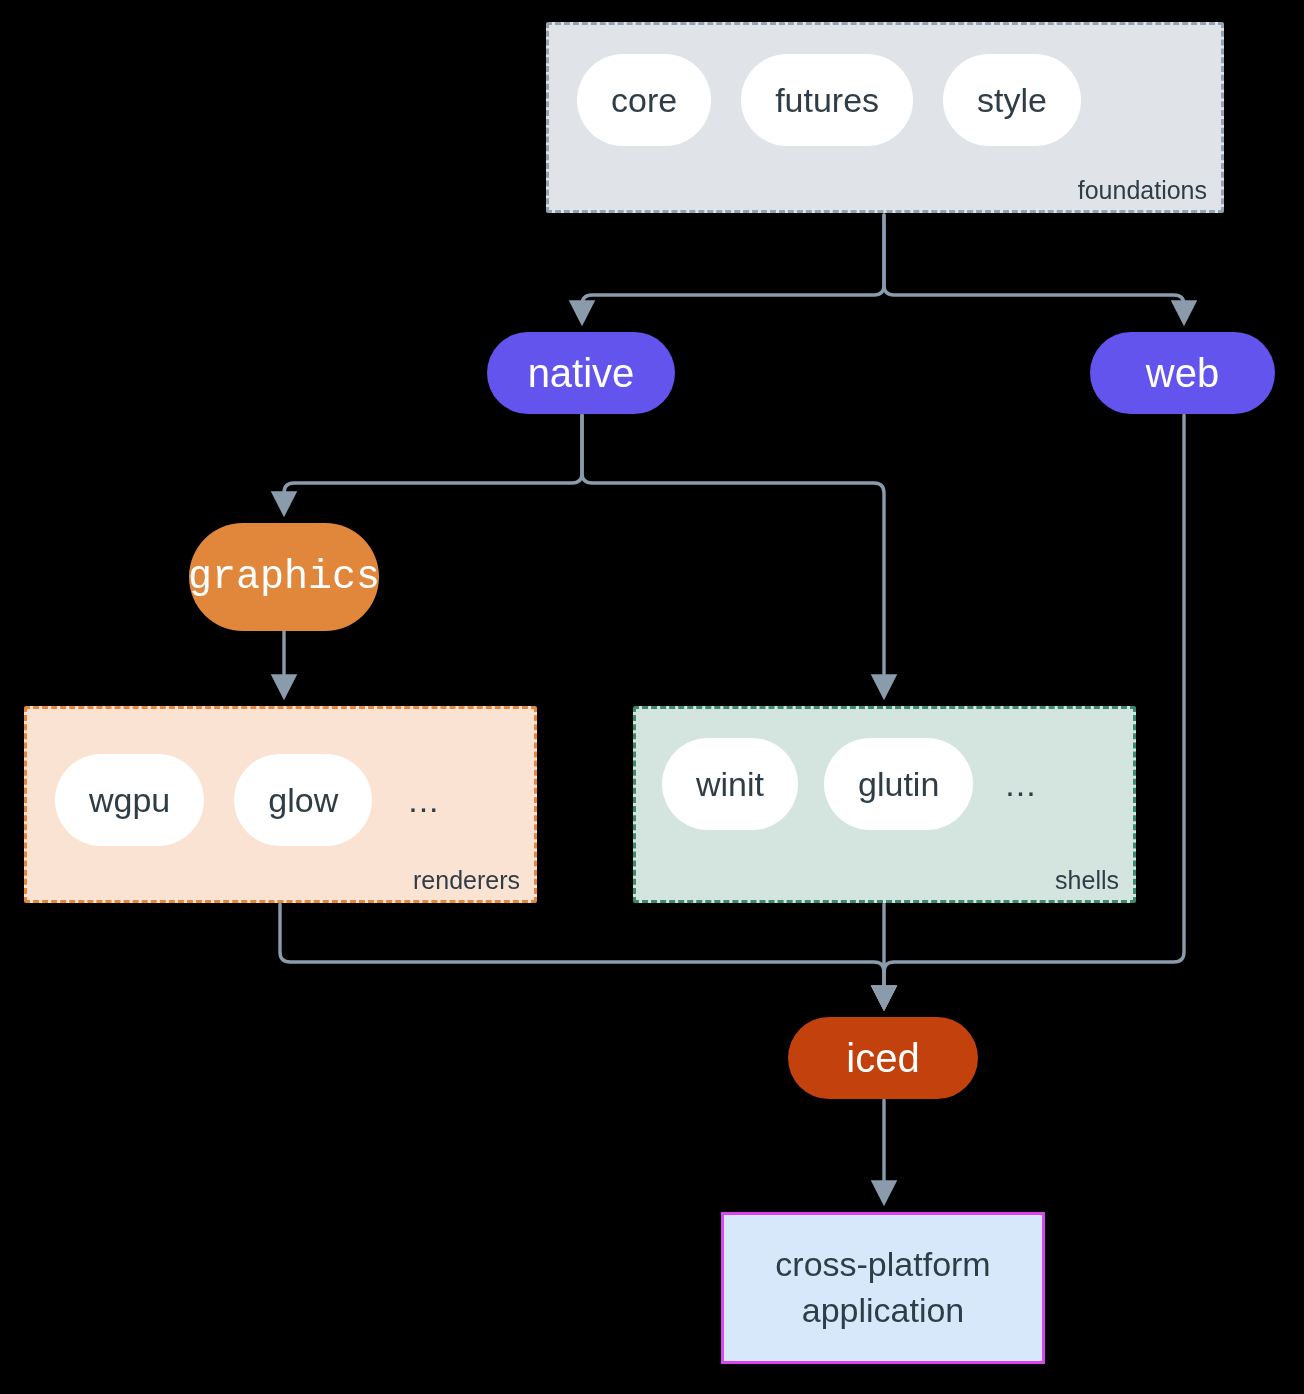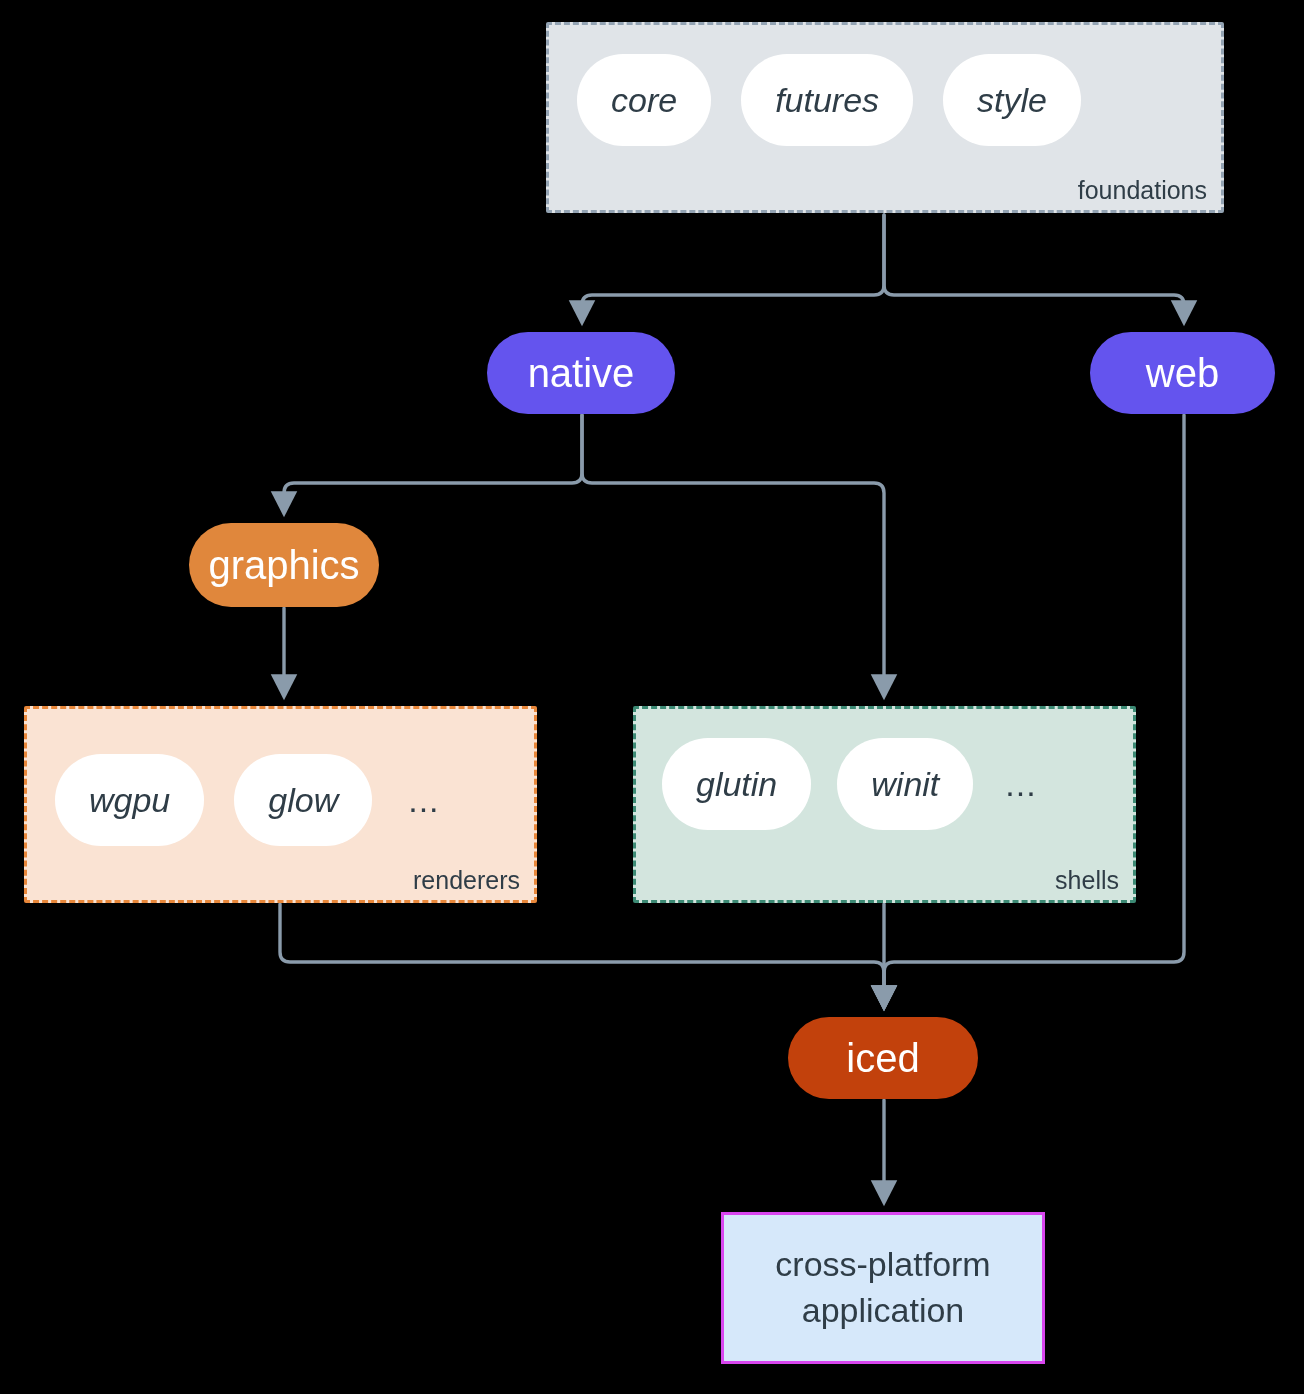--- a/index.html
+++ b/index.html
@@ -102,21 +102,20 @@
     justify-content: center;
     background: #ffffff;
     border-radius: 999px;
     color: #2f3d47;
     font-size: 34px;
     height: 92px;
     padding: 0 34px;
     min-width: 110px;
     box-sizing: border-box;
     white-space: nowrap;
-    font-style: italic;
   }
   .ellipsis {
     color: #2f3d47;
     font-size: 34px;
     letter-spacing: 1px;
     padding-left: 6px;
   }
 
   
   .node-capsule {
@@ -141,22 +140,23 @@
     left: 1090px;
     top: 332px;
     width: 185px;
     height: 82px;
     background: #6454ee;
   }
   #node-graphics {
     left: 189px;
     top: 523px;
     width: 190px;
-    height: 84px;
+    height: 108px;
     background: #e0873c;
+    font-family: Liberation Mono, monospace;
   }
   #node-iced {
     left: 788px;
     top: 1017px;
     width: 190px;
     height: 82px;
     background: #c2410c;
   }
 
   
@@ -231,22 +231,22 @@
     <div class="group-pills">
       <div class="pill">wgpu</div>
       <div class="pill">glow</div>
       <div class="ellipsis">...</div>
     </div>
     <div class="group-label">renderers</div>
   </div>
 
   <div class="group-box" id="group-shells">
     <div class="group-pills">
+      <div class="pill">winit</div>
       <div class="pill">glutin</div>
-      <div class="pill">winit</div>
       <div class="ellipsis">...</div>
     </div>
     <div class="group-label">shells</div>
   </div>
 
   <div class="node-capsule" id="node-iced">iced</div>
 
   <div id="node-application">
     <span>cross-platform</span>
     <span>application</span>

